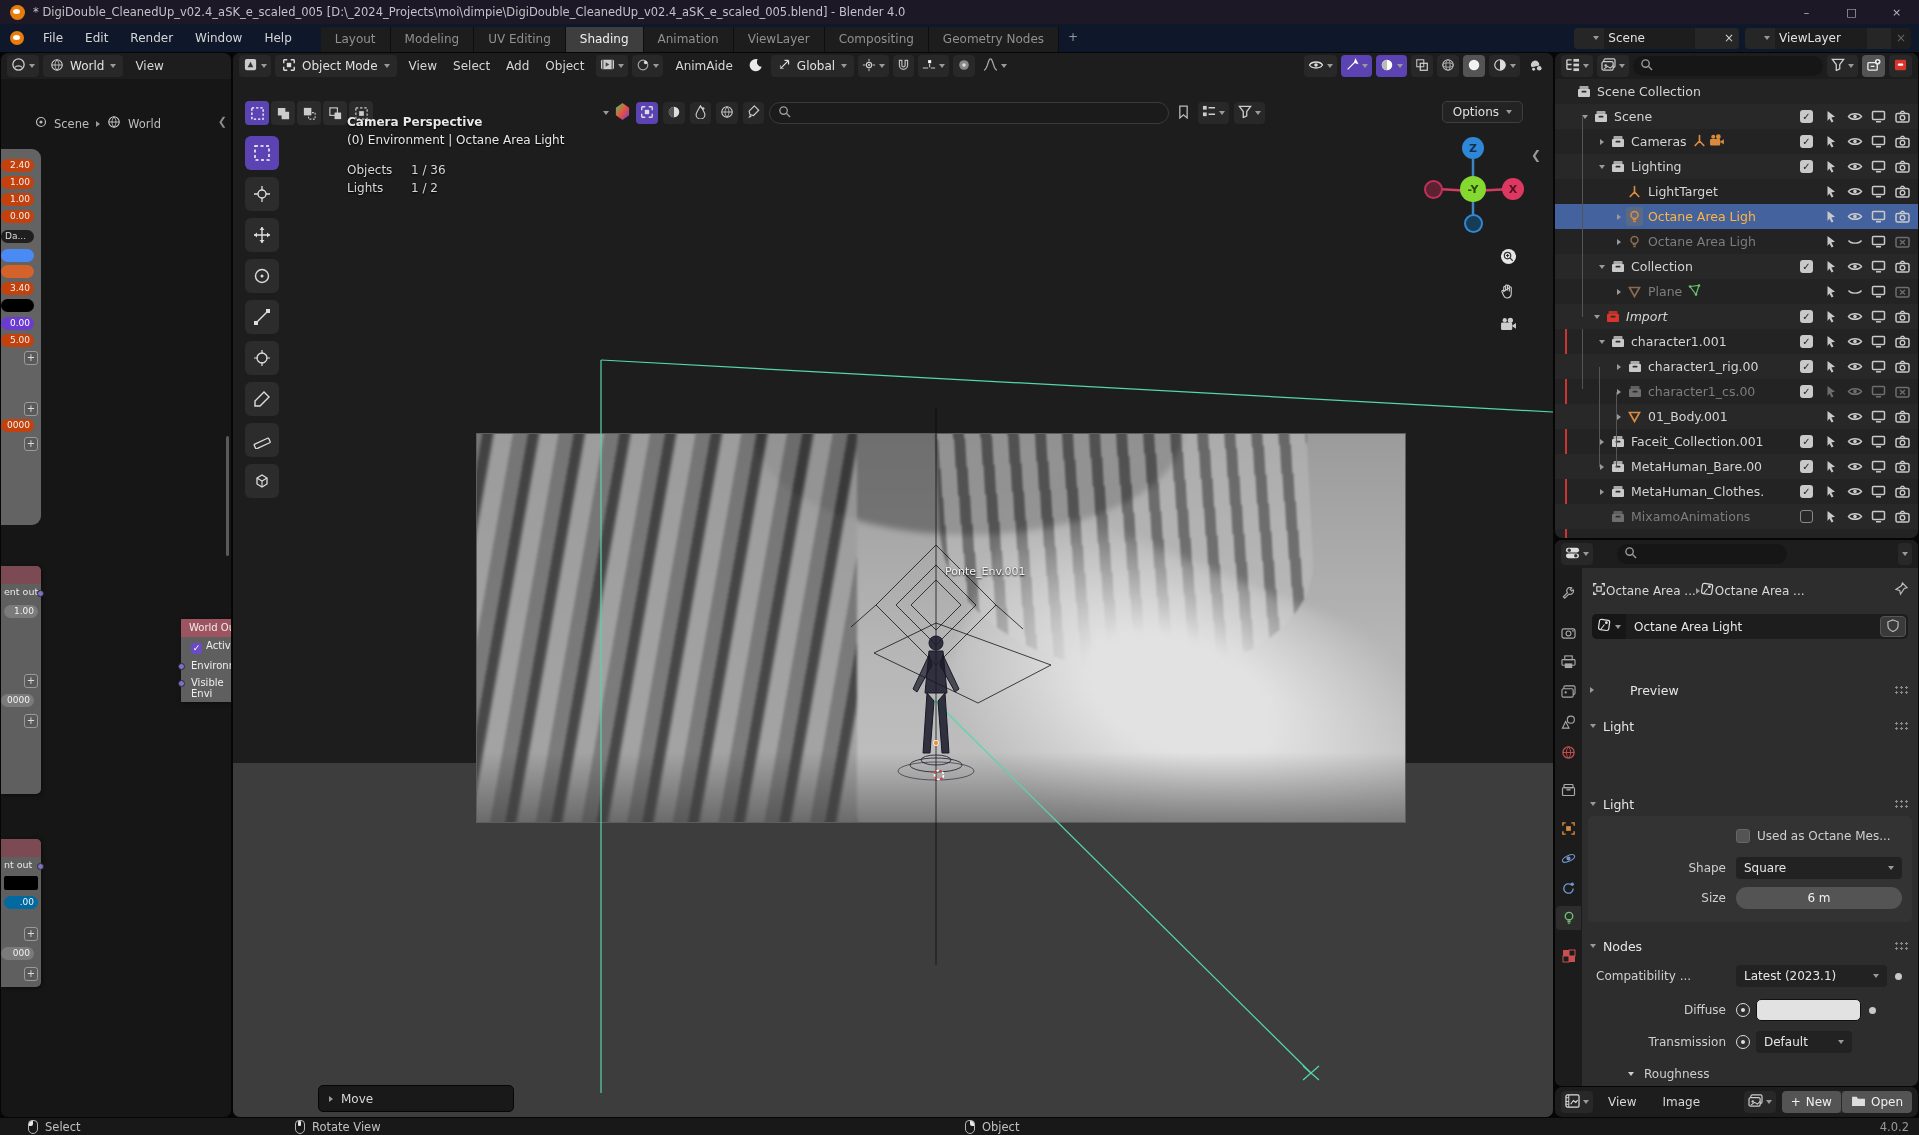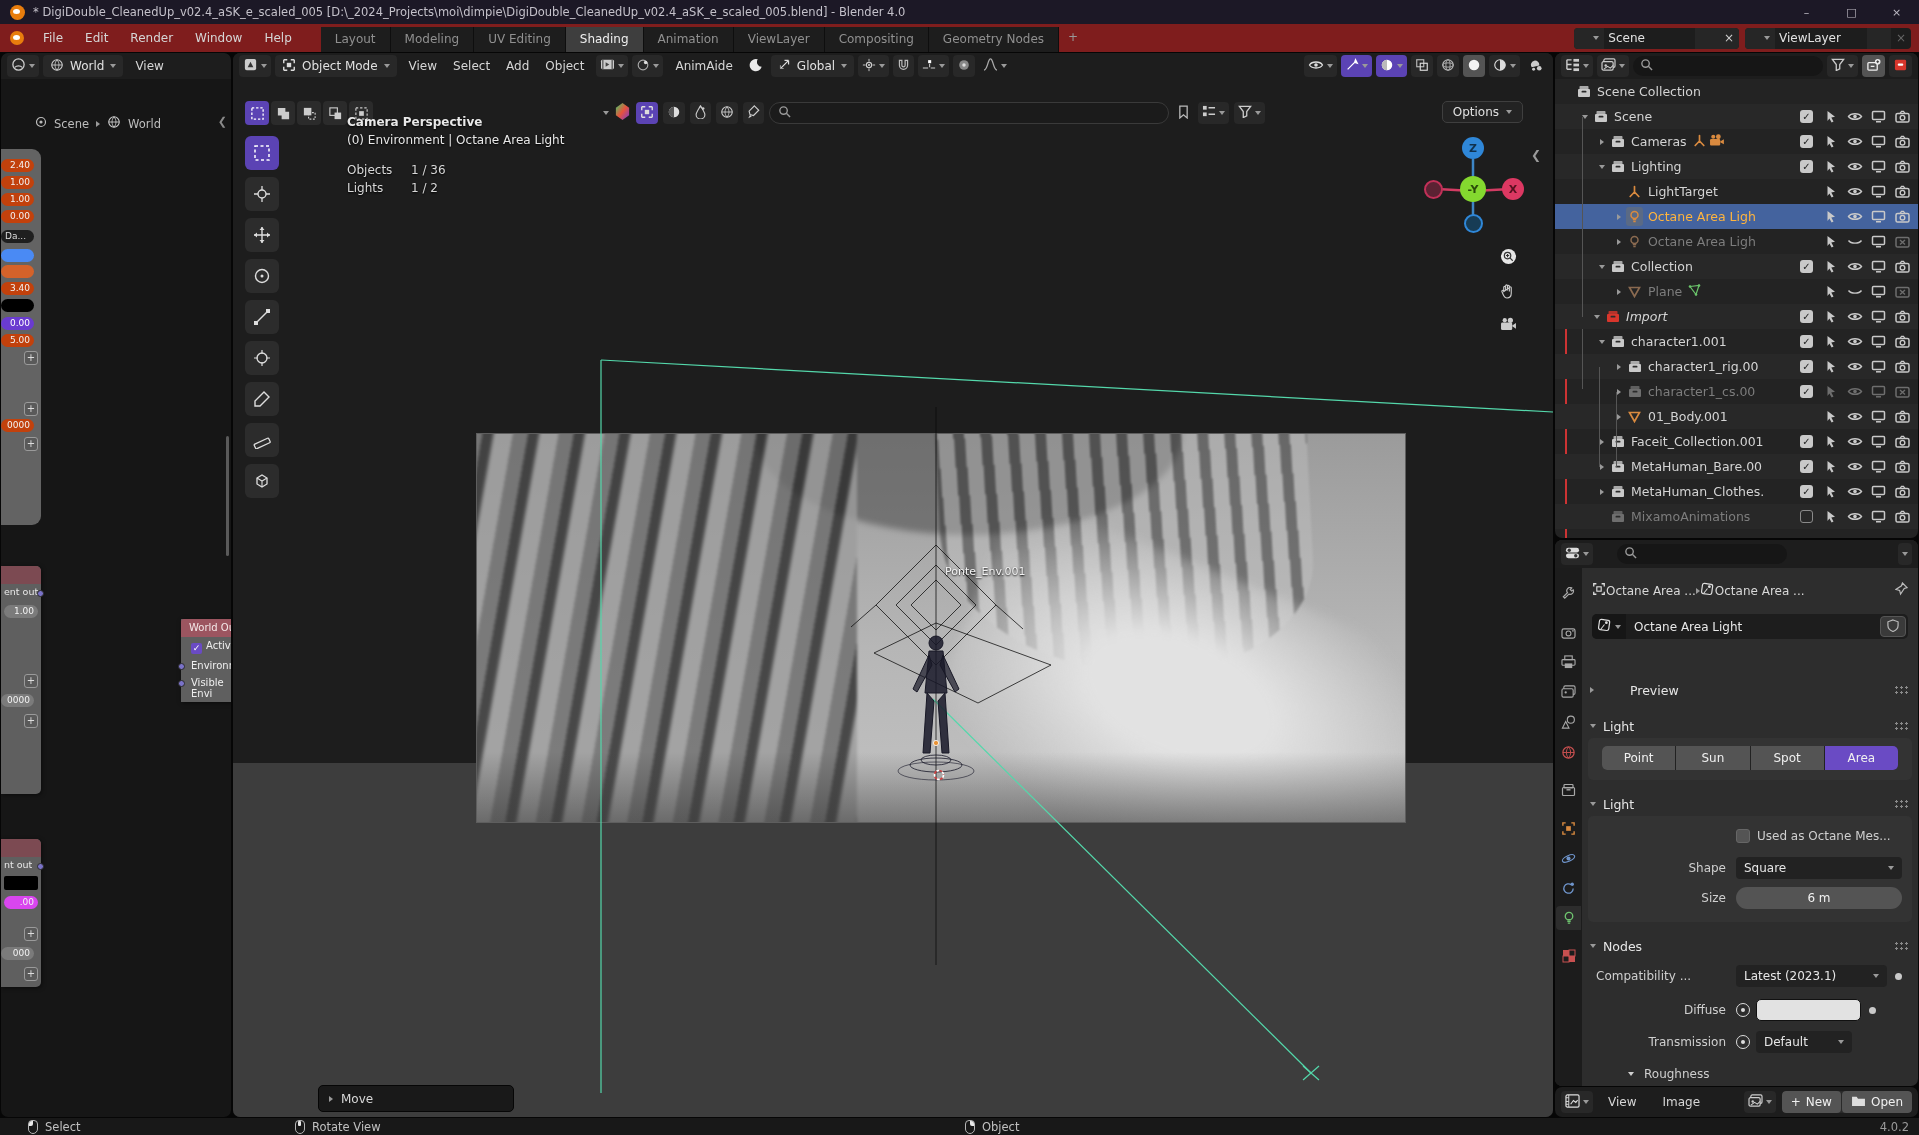--- a/index.html
+++ b/index.html
@@ -9,21 +9,21 @@
 
   
   .titlebar { position:absolute; left:0; top:0; width:1919px; height:24px; background:#1c1826; display:flex; align-items:center; }
   .blender-logo { width:15px; height:15px; margin:0 8px 0 10px; border-radius:50%; background:#e87d0d; position:relative; }
   .blender-logo::after { content:""; position:absolute; left:3px; top:4px; width:7px; height:5px; border-radius:50%; background:#fff; }
   .title-text { color:#c4c1ca; font-size:11.5px; white-space:nowrap; }
   .win-btns { margin-left:auto; display:flex; height:100%; }
   .win-btn { width:45px; height:100%; display:flex; align-items:center; justify-content:center; color:#bdbac4; font-size:11px; }
 
   
-  .topbar { position:absolute; left:0; top:24px; width:1919px; height:28px; background:#7f1d1d; display:flex; align-items:center; }
+  .topbar { position:absolute; left:0; top:24px; width:1919px; height:28px; background:#0f172a; display:flex; align-items:center; }
   .menu-item { padding:4px 11px; color:#d6d6d6; font-size:12px; border-radius:4px; }
   .ws-tabs { display:flex; align-items:flex-end; height:100%; margin-left:18px; }
   .ws-tab { padding:5px 14px 6px; background:#1d1d1d; color:#909090; font-size:12px; border-right:1px solid #0e0e0e; }
   .ws-tab.active { background:#3e3e3e; color:#f0f0f0; }
   .ws-tab-add { padding:4px 9px 6px; color:#999; }
   .top-right { margin-left:auto; display:flex; align-items:center; gap:6px; margin-right:8px; }
   .sel-group { display:flex; align-items:center; background:#1d1d1d; border-radius:4px; height:21px; overflow:hidden; }
   .sel-group .seg { display:flex; align-items:center; padding:0 5px; height:100%; }
   .sel-group .seg.dark { background:#262626; }
   .sel-group .txt { padding:0 26px 0 4px; color:#e2e2e2; font-size:12px; }
@@ -280,21 +280,21 @@
         <div class="nrow">ent out<span class="sock" style="right: -3px; top: 6px;"></span></div>
         <div style="margin: 6px 3px; height: 13px; background: rgb(123, 123, 123); border-radius: 7px; font-size: 9px; color: rgb(242, 242, 242); text-align: right; padding-right: 4px; line-height: 13px;">1.00</div>
         <div style="position: absolute; right: 3px; width: 14px; height: 14px; border: 1px solid rgb(154, 154, 154); border-radius: 3px; color: rgb(221, 221, 221); font-size: 10px; line-height: 12px; text-align: center; background: rgb(90, 90, 90); top: 108px;">+</div>
         <div style="position: absolute; left: 0px; width: 33px; height: 13px; background: rgb(123, 123, 123); border-radius: 7px; font-size: 9px; color: rgb(242, 242, 242); text-align: right; padding-right: 4px; line-height: 13px; top: 128px;">0000</div>
         <div style="position: absolute; right: 3px; width: 14px; height: 14px; border: 1px solid rgb(154, 154, 154); border-radius: 3px; color: rgb(221, 221, 221); font-size: 10px; line-height: 12px; text-align: center; background: rgb(90, 90, 90); top: 148px;">+</div>
       </div>
     <div class="node" id="node-b" style="top:786px; width:40px; height:148px;">
         <div class="nhead"></div>
         <div class="nrow">nt out<span class="sock" style="right: -3px; top: 6px;"></span></div>
         <div style="margin: 4px 3px; height: 14px; background: rgb(0, 0, 0); border-radius: 2px;"></div>
-        <div style="margin: 6px 3px; height: 13px; background: #d946ef; border-radius: 7px; font-size: 9px; color: rgb(242, 242, 242); text-align: right; padding-right: 4px; line-height: 13px;">.00</div>
+        <div style="margin: 6px 3px; height: 13px; background: #0369a1; border-radius: 7px; font-size: 9px; color: rgb(242, 242, 242); text-align: right; padding-right: 4px; line-height: 13px;">.00</div>
         <div style="position: absolute; right: 3px; width: 14px; height: 14px; border: 1px solid rgb(154, 154, 154); border-radius: 3px; color: rgb(221, 221, 221); font-size: 10px; line-height: 12px; text-align: center; background: rgb(90, 90, 90); top: 88px;">+</div>
         <div style="position: absolute; left: 0px; width: 33px; height: 13px; background: rgb(123, 123, 123); border-radius: 7px; font-size: 9px; color: rgb(242, 242, 242); text-align: right; padding-right: 4px; line-height: 13px; top: 108px;">000</div>
         <div style="position: absolute; right: 3px; width: 14px; height: 14px; border: 1px solid rgb(154, 154, 154); border-radius: 3px; color: rgb(221, 221, 221); font-size: 10px; line-height: 12px; text-align: center; background: rgb(90, 90, 90); top: 128px;">+</div>
       </div>
     <div class="wo-node">
       <div class="nhead">World Ou</div>
       <div class="nrow"><span class="cb-mini">✓</span><span>Active</span></div>
       <div class="nrow"><span class="sock" style="left:-3px; top:6px;"></span><span>Environmen</span></div>
       <div class="nrow"><span class="sock" style="left:-3px; top:6px;"></span><span>Visible Envi</span></div>
     </div>
@@ -1610,28 +1610,20 @@
         <span class="tri-r"></span>
           <span>Preview</span>
           <span class="grip"></span>
       </div>
 
       <div class="panel-hdr" style="top:148px;">
         <span class="tri-d"></span>
           <span>Light</span>
           <span class="grip"></span>
       </div>
-      <div class="panel-box" style="top:170px; height:42px;">
-        <div class="seg-group" id="light-types">
-            <span class="seg-btn">Point</span>
-            <span class="seg-btn">Sun</span>
-            <span class="seg-btn">Spot</span>
-            <span class="seg-btn active">Area</span>
-          </div>
-      </div>
 
       <div class="panel-hdr" style="top:226px;">
         <span class="tri-d"></span>
           <span>Light</span>
           <span class="grip"></span>
       </div>
       <div class="panel-box" style="top:248px; height:106px;">
         <div class="prow" style="top:8px;">
           <span class="plabel"></span>
           <span class="pcheck"></span>

